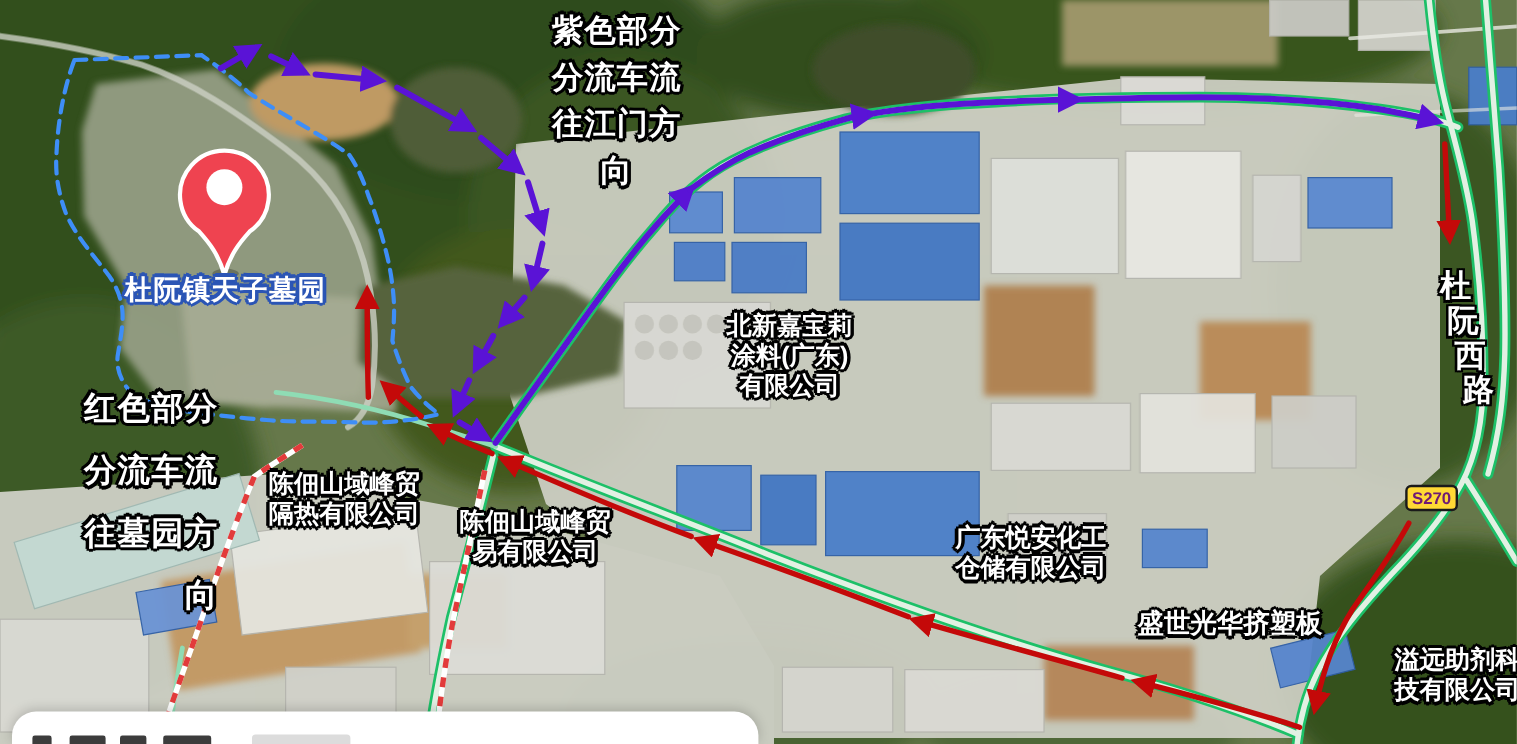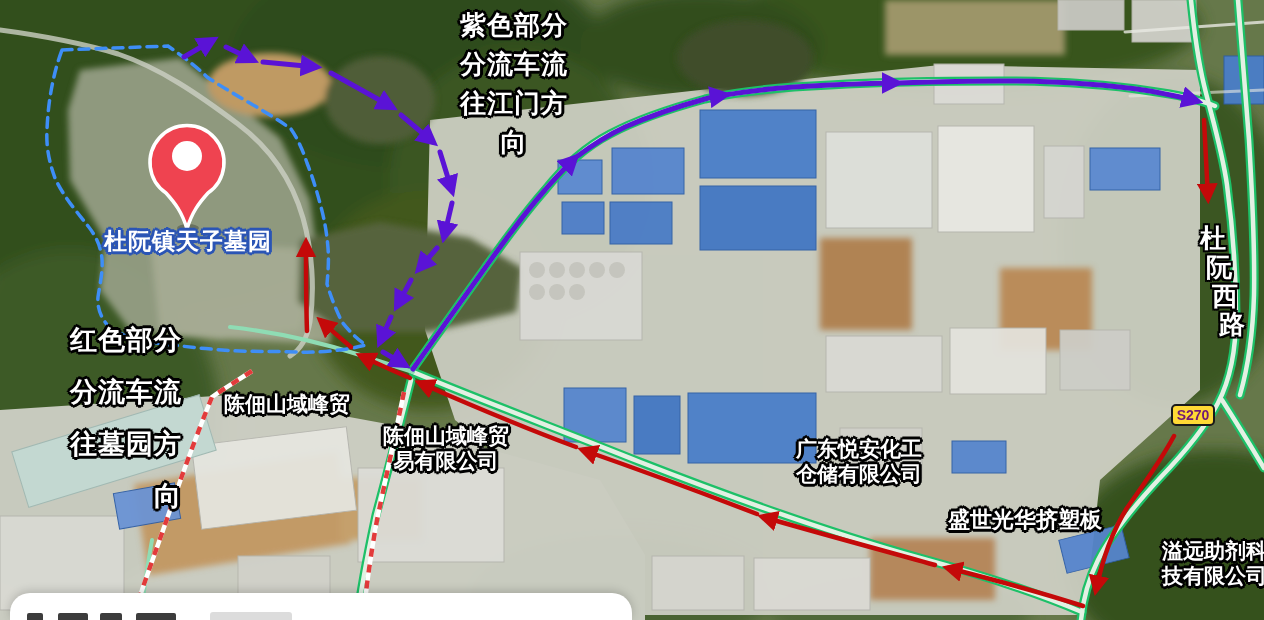--- a/index.html
+++ b/index.html
@@ -217,24 +217,30 @@
 
   <div class="label note note-red" style="left:58px;top:314px;width:124px;font-size:27px;">
     <div>红色部分</div>
     <div>分流车流</div>
     <div>往墓园方</div>
     <div>向</div>
   </div>
 
   <div class="label poi" style="left:202px;top:391px;width:170px;">
     <div>陈佃山域峰贸</div>
+    <div>隔热有限公司</div>
   </div>
   <div class="label poi" style="left:360px;top:423px;width:172px;">
     <div>陈佃山域峰贸</div>
     <div>易有限公司</div>
+  </div>
+  <div class="label poi" style="left:594px;top:259px;width:128px;">
+    <div>北新嘉宝莉</div>
+    <div>涂料(广东)</div>
+    <div>有限公司</div>
   </div>
   <div class="label poi" style="left:786px;top:436px;width:146px;">
     <div>广东悦安化工</div>
     <div>仓储有限公司</div>
   </div>
   <div class="label poi" style="left:948px;top:507px;width:142px;font-size:22px;">
     <div>盛世光华挤塑板</div>
   </div>
   <div class="label poi" style="left:1162px;top:538px;width:130px;text-align:left;">
     <div>溢远助剂科</div>

